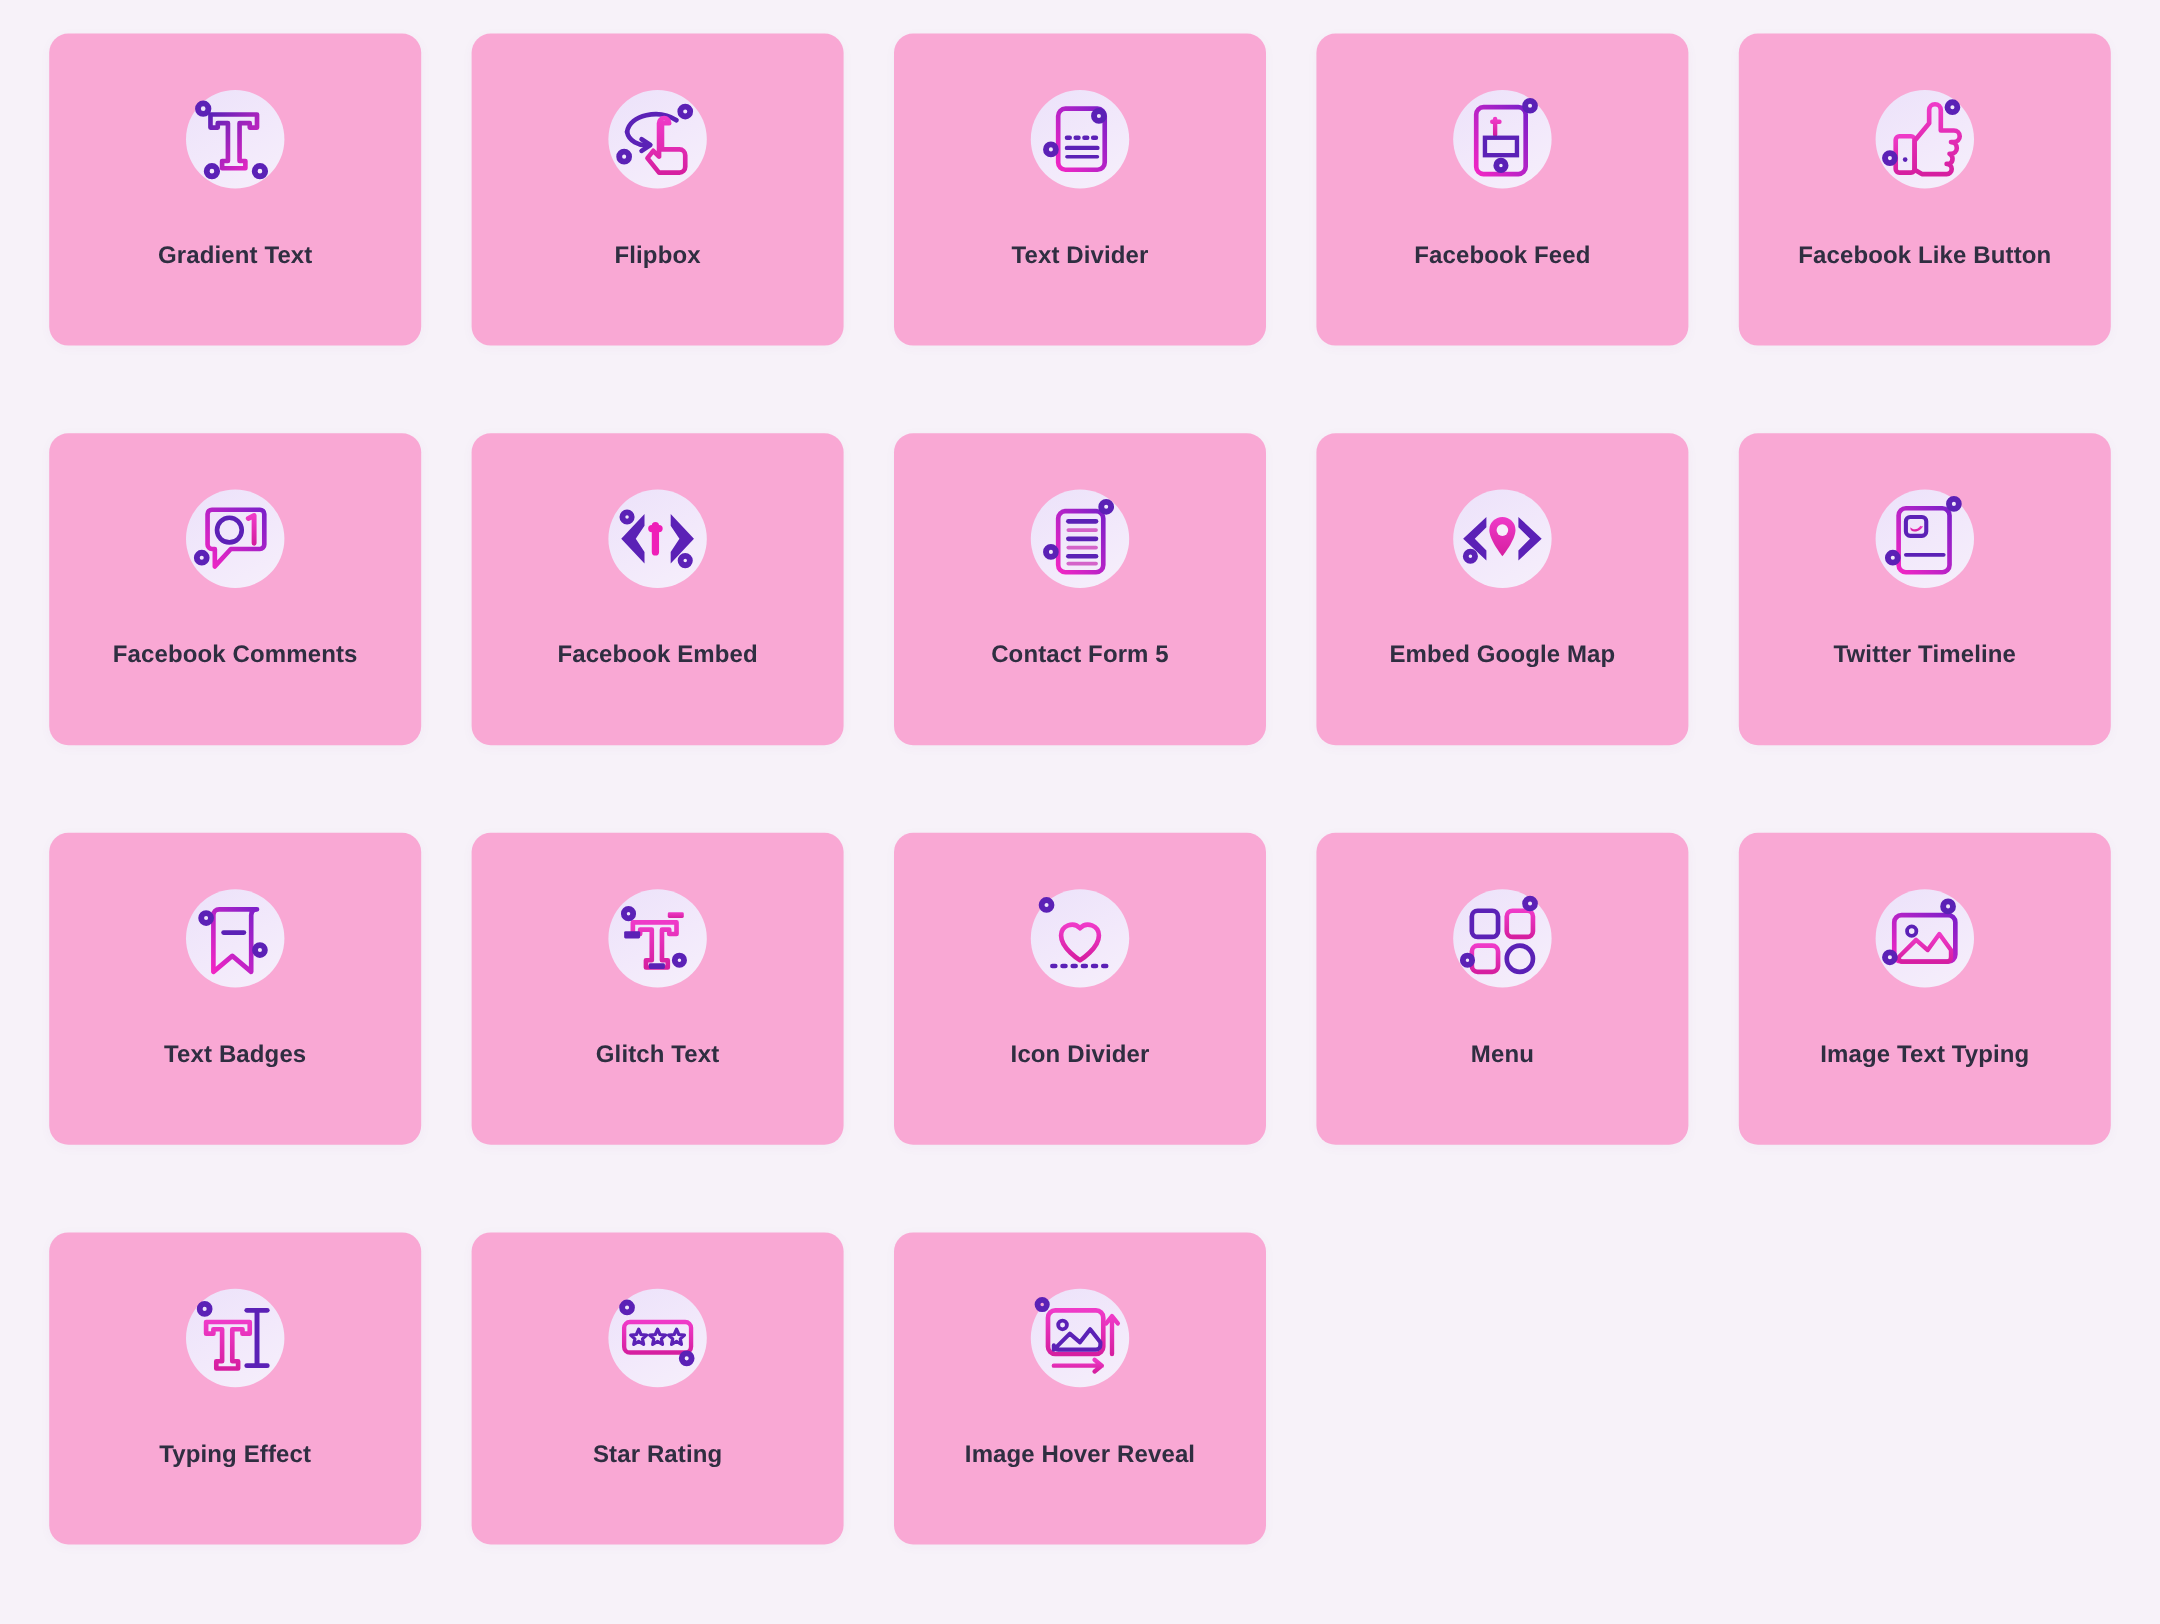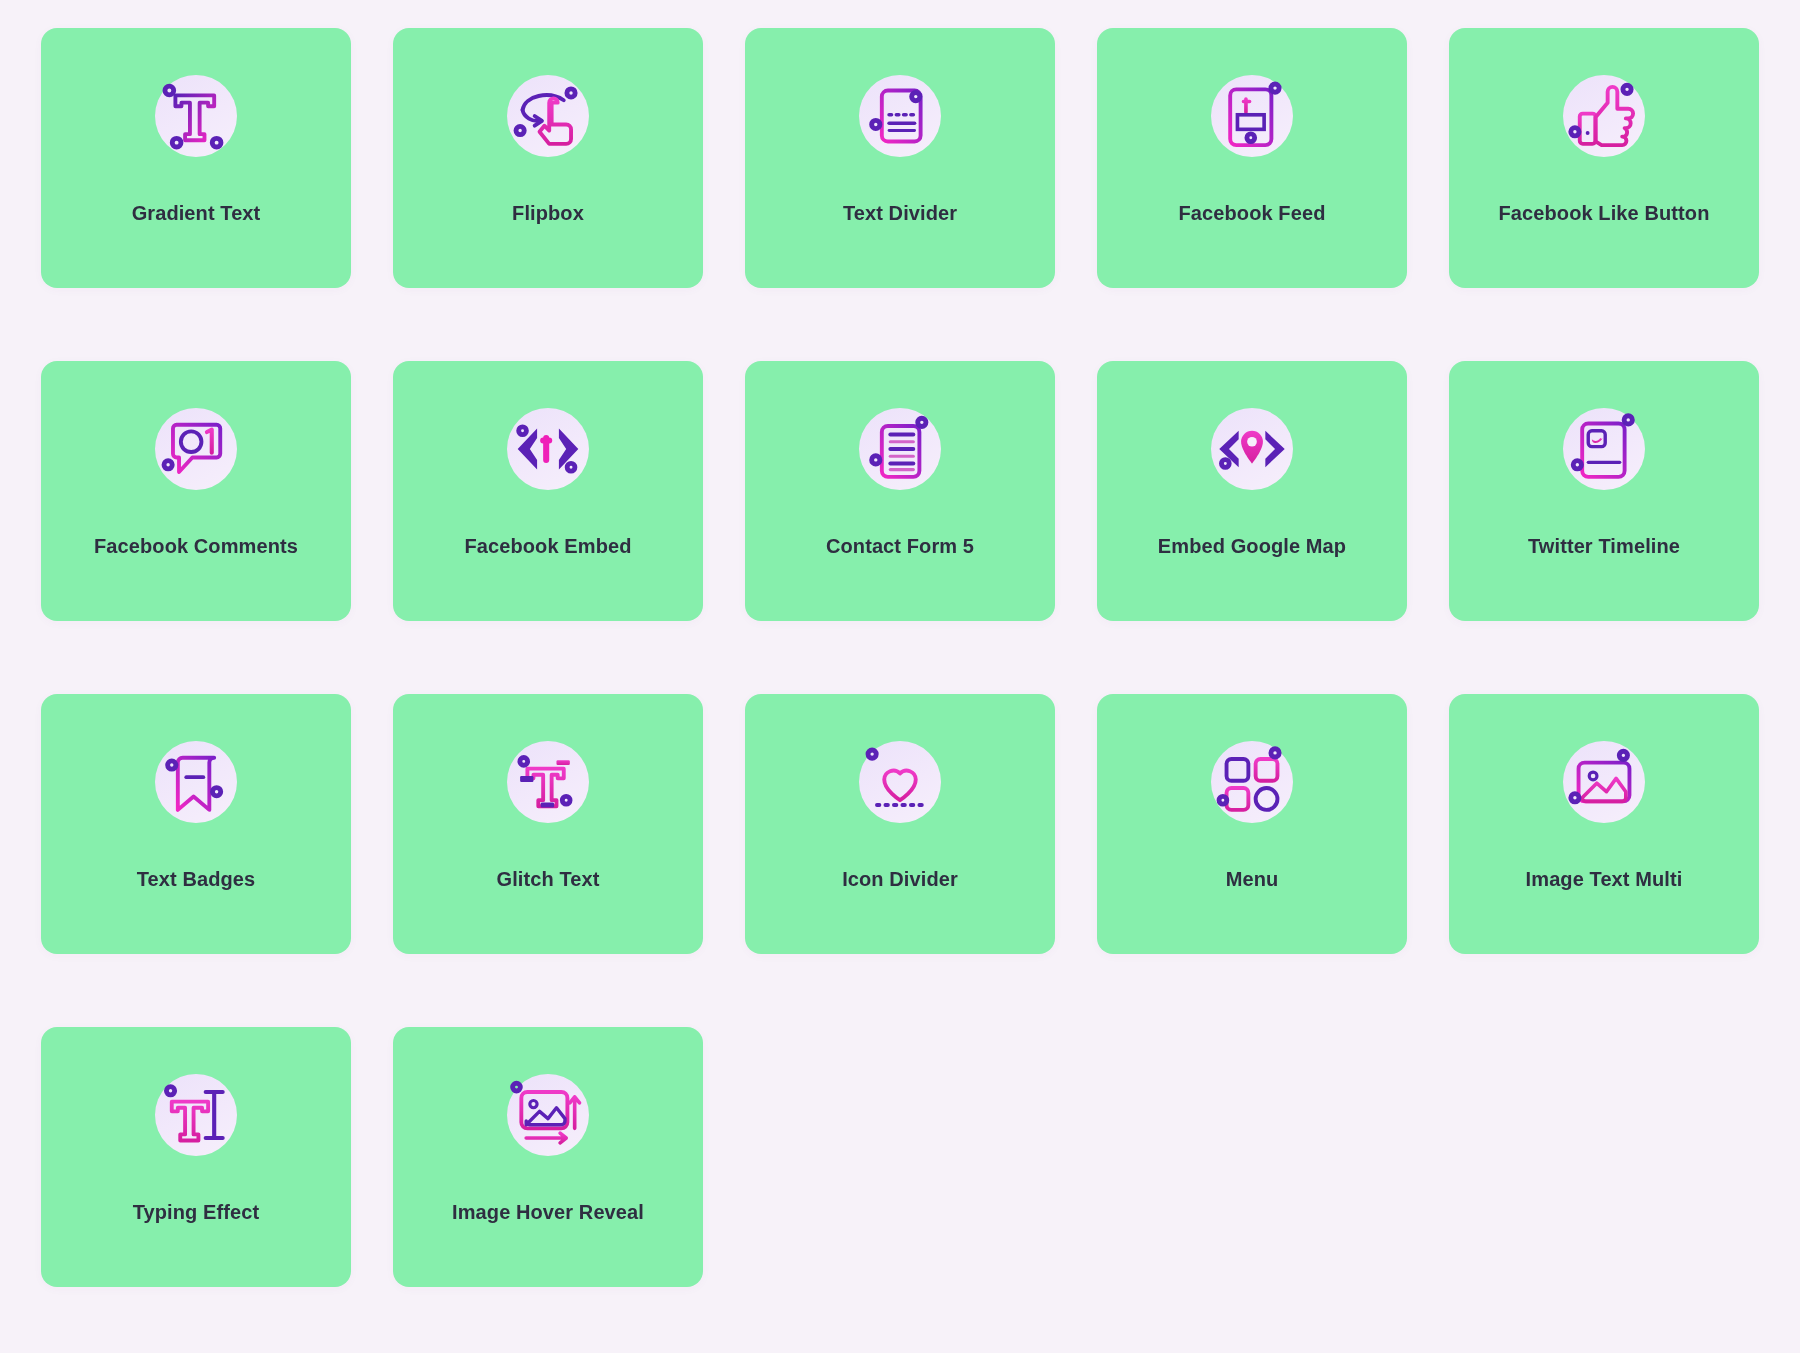--- a/index.html
+++ b/index.html
@@ -16,21 +16,21 @@
     grid-template-rows: repeat(4, 260px);
     column-gap: 42px;
     row-gap: 73px;
     padding: 28px 32px;
     width: 1800px;
     height: 1353px;
     align-content: start;
     justify-content: center;
   }
   .card {
-    background: #86efac;
+    background: #f9a8d4;
     border-radius: 16px;
     display: flex;
     flex-direction: column;
     align-items: center;
     justify-content: flex-start;
     padding-top: 42px;
     box-shadow: 0 2px 10px rgba(120, 60, 140, 0.035);
     cursor: pointer;
   }
   .icon-wrap {
@@ -266,34 +266,48 @@
       <div class="icon-wrap">
         <span class="blob"></span>
         <svg viewBox="0 0 66 66" width="80" height="80">
     <rect x="12" y="17" width="42" height="32" rx="5" fill="none" stroke="url(#gp2)" stroke-width="3.2"></rect>
     <circle cx="24" cy="28" r="3.2" fill="none" stroke="#5b21b6" stroke-width="2.6"></circle>
     <path d="M15 46 l12 -12 l8 7 l8 -11 l8 11 v5 a3 3 0 0 1 -3 3 H18 a3 3 0 0 1 -3 -3 Z" fill="none" stroke="url(#gpink)" stroke-width="3" stroke-linejoin="round"></path>
     <circle cx="49" cy="11" r="3.4" fill="none" stroke="#5b21b6" stroke-width="4"></circle>
           <circle cx="9" cy="46" r="3.4" fill="none" stroke="#5b21b6" stroke-width="4"></circle>
         </svg>
       </div>
-      <div class="label">Image Text Multi</div>
+      <div class="label">Image Text Typing</div>
     </div>
     <div class="card">
       <div class="icon-wrap">
         <span class="blob"></span>
         <svg viewBox="0 0 66 66" width="80" height="80">
     <path d="M13 22 H43 V30 H38 V27 H31 V49 H35 V54 H20 V49 H24 V27 H18 V30 H13 Z" fill="none" stroke="url(#gpink)" stroke-width="3.2" stroke-linejoin="round"></path>
     <line x1="48" y1="14" x2="48" y2="52" stroke="#5b21b6" stroke-width="3.4" stroke-linecap="round"></line>
     <line x1="41" y1="14" x2="55" y2="14" stroke="#5b21b6" stroke-width="3.4" stroke-linecap="round"></line>
     <line x1="41" y1="52" x2="55" y2="52" stroke="#5b21b6" stroke-width="3.4" stroke-linecap="round"></line>
     <circle cx="12" cy="13" r="3.4" fill="none" stroke="#5b21b6" stroke-width="4"></circle>
         </svg>
       </div>
       <div class="label">Typing Effect</div>
+    </div>
+    <div class="card">
+      <div class="icon-wrap">
+        <span class="blob"></span>
+        <svg viewBox="0 0 66 66" width="80" height="80">
+    <rect x="10" y="22" width="46" height="21" rx="4" fill="none" stroke="url(#gpink)" stroke-width="3"></rect>
+    <path d="M20 27 l1.6 3.6 l3.9 .4 l-2.9 2.6 l.8 3.8 l-3.4 -2 l-3.4 2 l.8 -3.8 l-2.9 -2.6 l3.9 -.4 Z" fill="none" stroke="#5b21b6" stroke-width="2.2" stroke-linejoin="round"></path>
+    <path d="M33 27 l1.6 3.6 l3.9 .4 l-2.9 2.6 l.8 3.8 l-3.4 -2 l-3.4 2 l.8 -3.8 l-2.9 -2.6 l3.9 -.4 Z" fill="none" stroke="#5b21b6" stroke-width="2.2" stroke-linejoin="round"></path>
+    <path d="M46 27 l1.6 3.6 l3.9 .4 l-2.9 2.6 l.8 3.8 l-3.4 -2 l-3.4 2 l.8 -3.8 l-2.9 -2.6 l3.9 -.4 Z" fill="none" stroke="#5b21b6" stroke-width="2.2" stroke-linejoin="round"></path>
+    <circle cx="12" cy="12" r="3.4" fill="none" stroke="#5b21b6" stroke-width="4"></circle>
+          <circle cx="53" cy="47" r="3.4" fill="none" stroke="#5b21b6" stroke-width="4"></circle>
+        </svg>
+      </div>
+      <div class="label">Star Rating</div>
     </div>
     <div class="card">
       <div class="icon-wrap">
         <span class="blob"></span>
         <svg viewBox="0 0 66 66" width="80" height="80">
     <rect x="11" y="14" width="38" height="30" rx="5" fill="none" stroke="url(#gpink)" stroke-width="3.2"></rect>
     <circle cx="21" cy="24" r="3" fill="none" stroke="#5b21b6" stroke-width="2.6"></circle>
     <path d="M15 41 l11 -11 l7 6 l7 -9 l7 9 v2 a3 3 0 0 1 -3 3 H18 a3 3 0 0 1 -3 -3 Z" fill="none" stroke="#5b21b6" stroke-width="2.8" stroke-linejoin="round"></path>
     <path d="M55 44 V18 m-4 5 l4 -5 l4 5" fill="none" stroke="url(#gpink)" stroke-width="3" stroke-linecap="round" stroke-linejoin="round"></path>
     <path d="M15 52 H48 m-5 -4 l5 4 l-5 4" fill="none" stroke="url(#gpink)" stroke-width="3" stroke-linecap="round" stroke-linejoin="round"></path>

